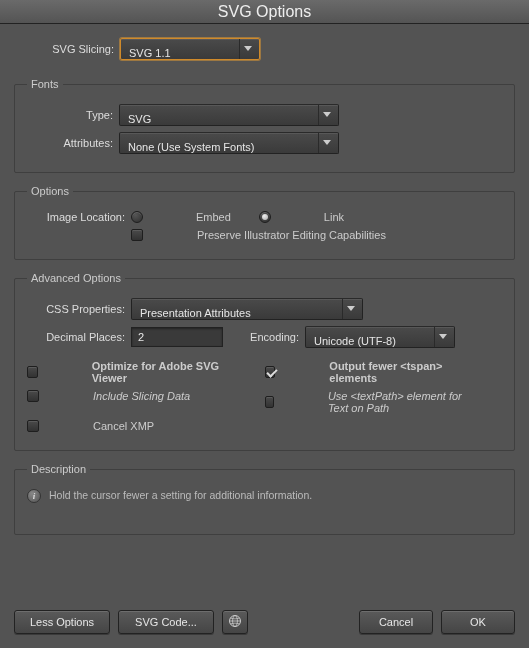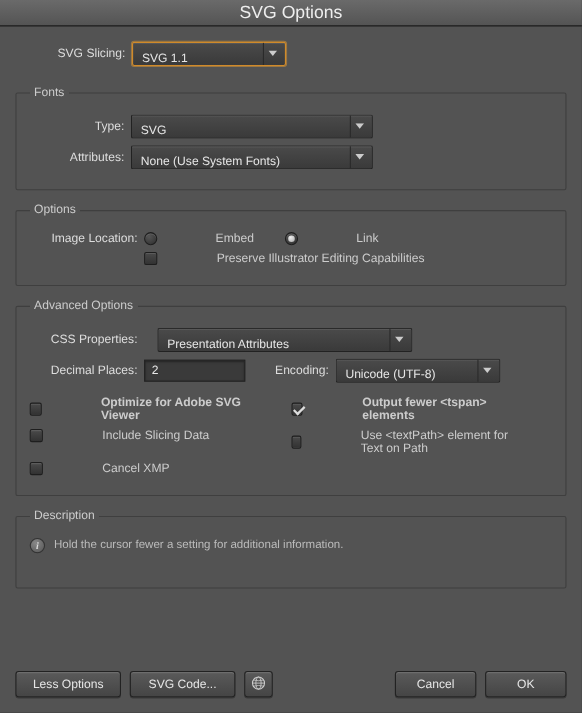--- a/index.html
+++ b/index.html
@@ -258,21 +258,21 @@
           <span>Preserve Illustrator Editing Capabilities</span>
         </label>
       </div>
     </fieldset>
 
     <fieldset class="group">
       <legend>Advanced Options</legend>
 
       <div class="row">
         <div class="lbl" style="width:104px;">CSS Properties:</div>
-        <div class="select" style="width:232px;margin-left:12px;">
+        <div class="select" style="width:232px;">
           <span>Presentation Attributes</span>
           <span class="arrow">
             <svg width="8" height="6">
                 <path d="M0 0 L8 0 L4 5 Z" fill="#ccc"></path>
               </svg>
           </span>
         </div>
       </div>
 
       <div class="row">
@@ -302,21 +302,21 @@
           <div style="width:50%;">
             <label class="check checked">
               <span class="box"></span>
               <span>Output fewer &lt;tspan&gt; elements</span>
             </label>
           </div>
         </div>
       </div>
 
       <div class="row">
-        <div style="display:flex; width:100%;">
+        <div style="display:flex; width:100%;font-style:italic;">
           <div style="width:50%;">
             <label class="check">
               <span class="box"></span>
               <span>Include Slicing Data</span>
             </label>
           </div>
           <div style="width:50%;">
             <label class="check">
               <span class="box"></span>
               <span>Use &lt;textPath&gt; element for Text on Path</span>

